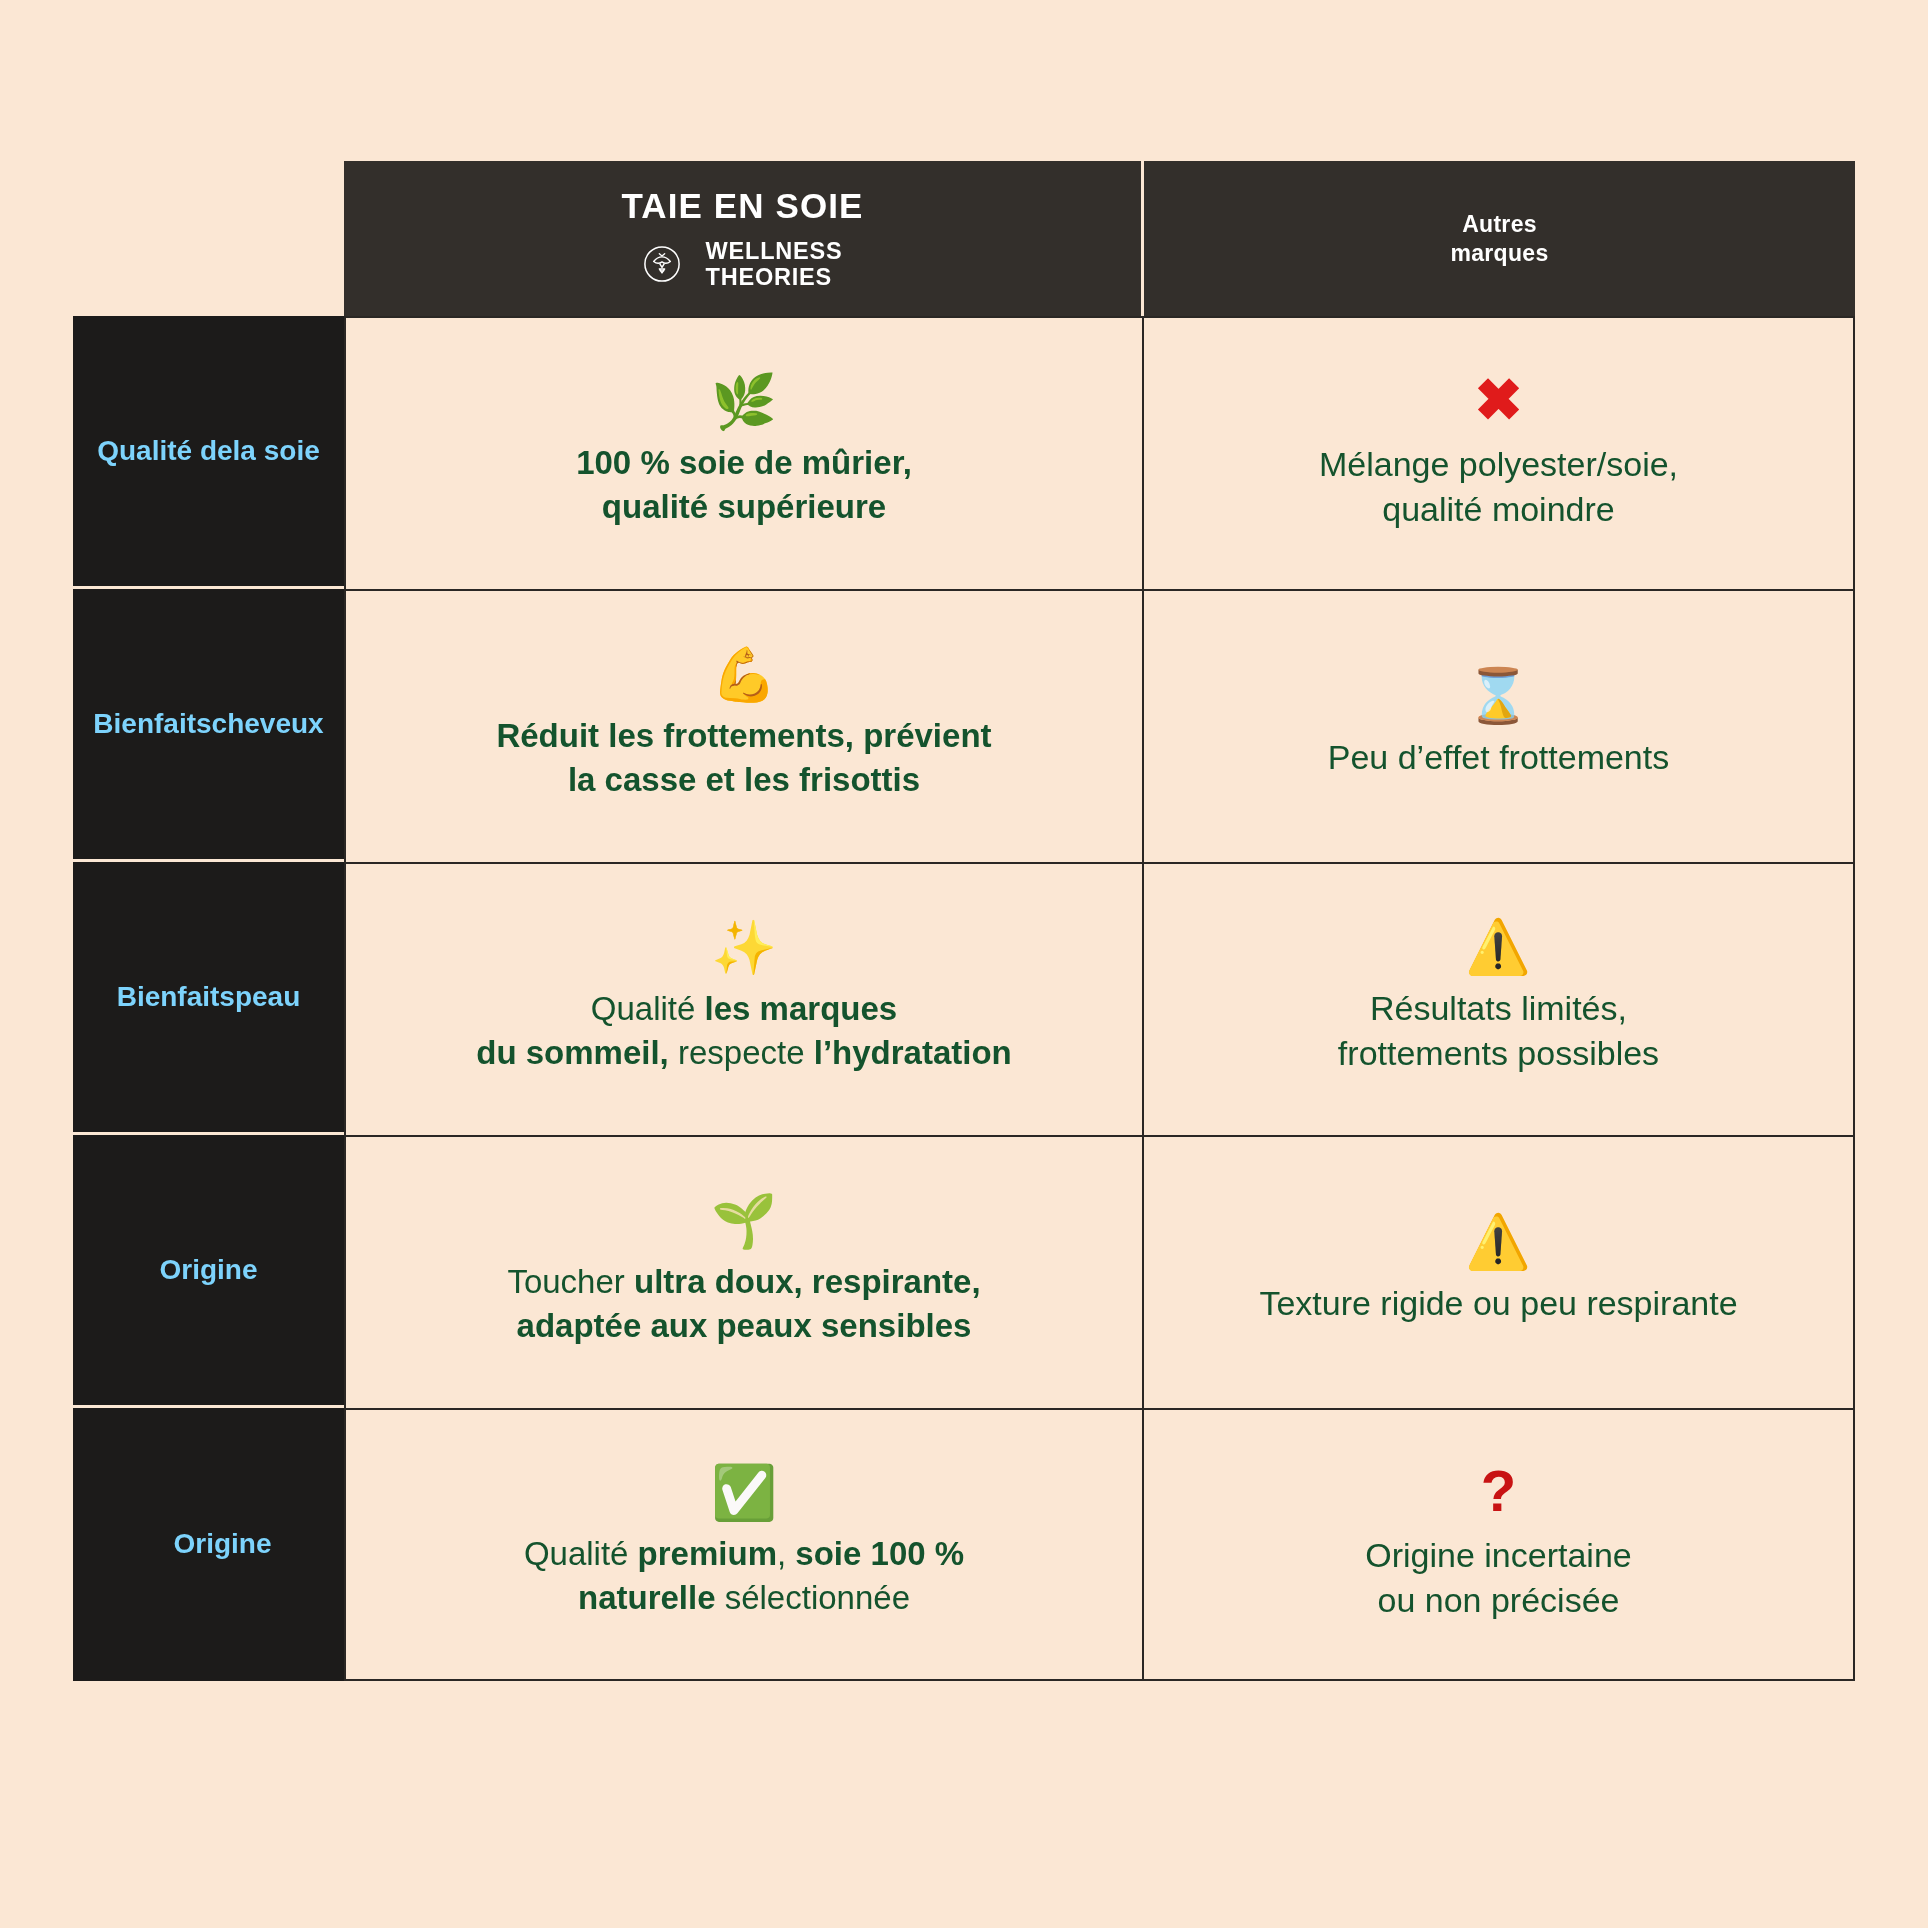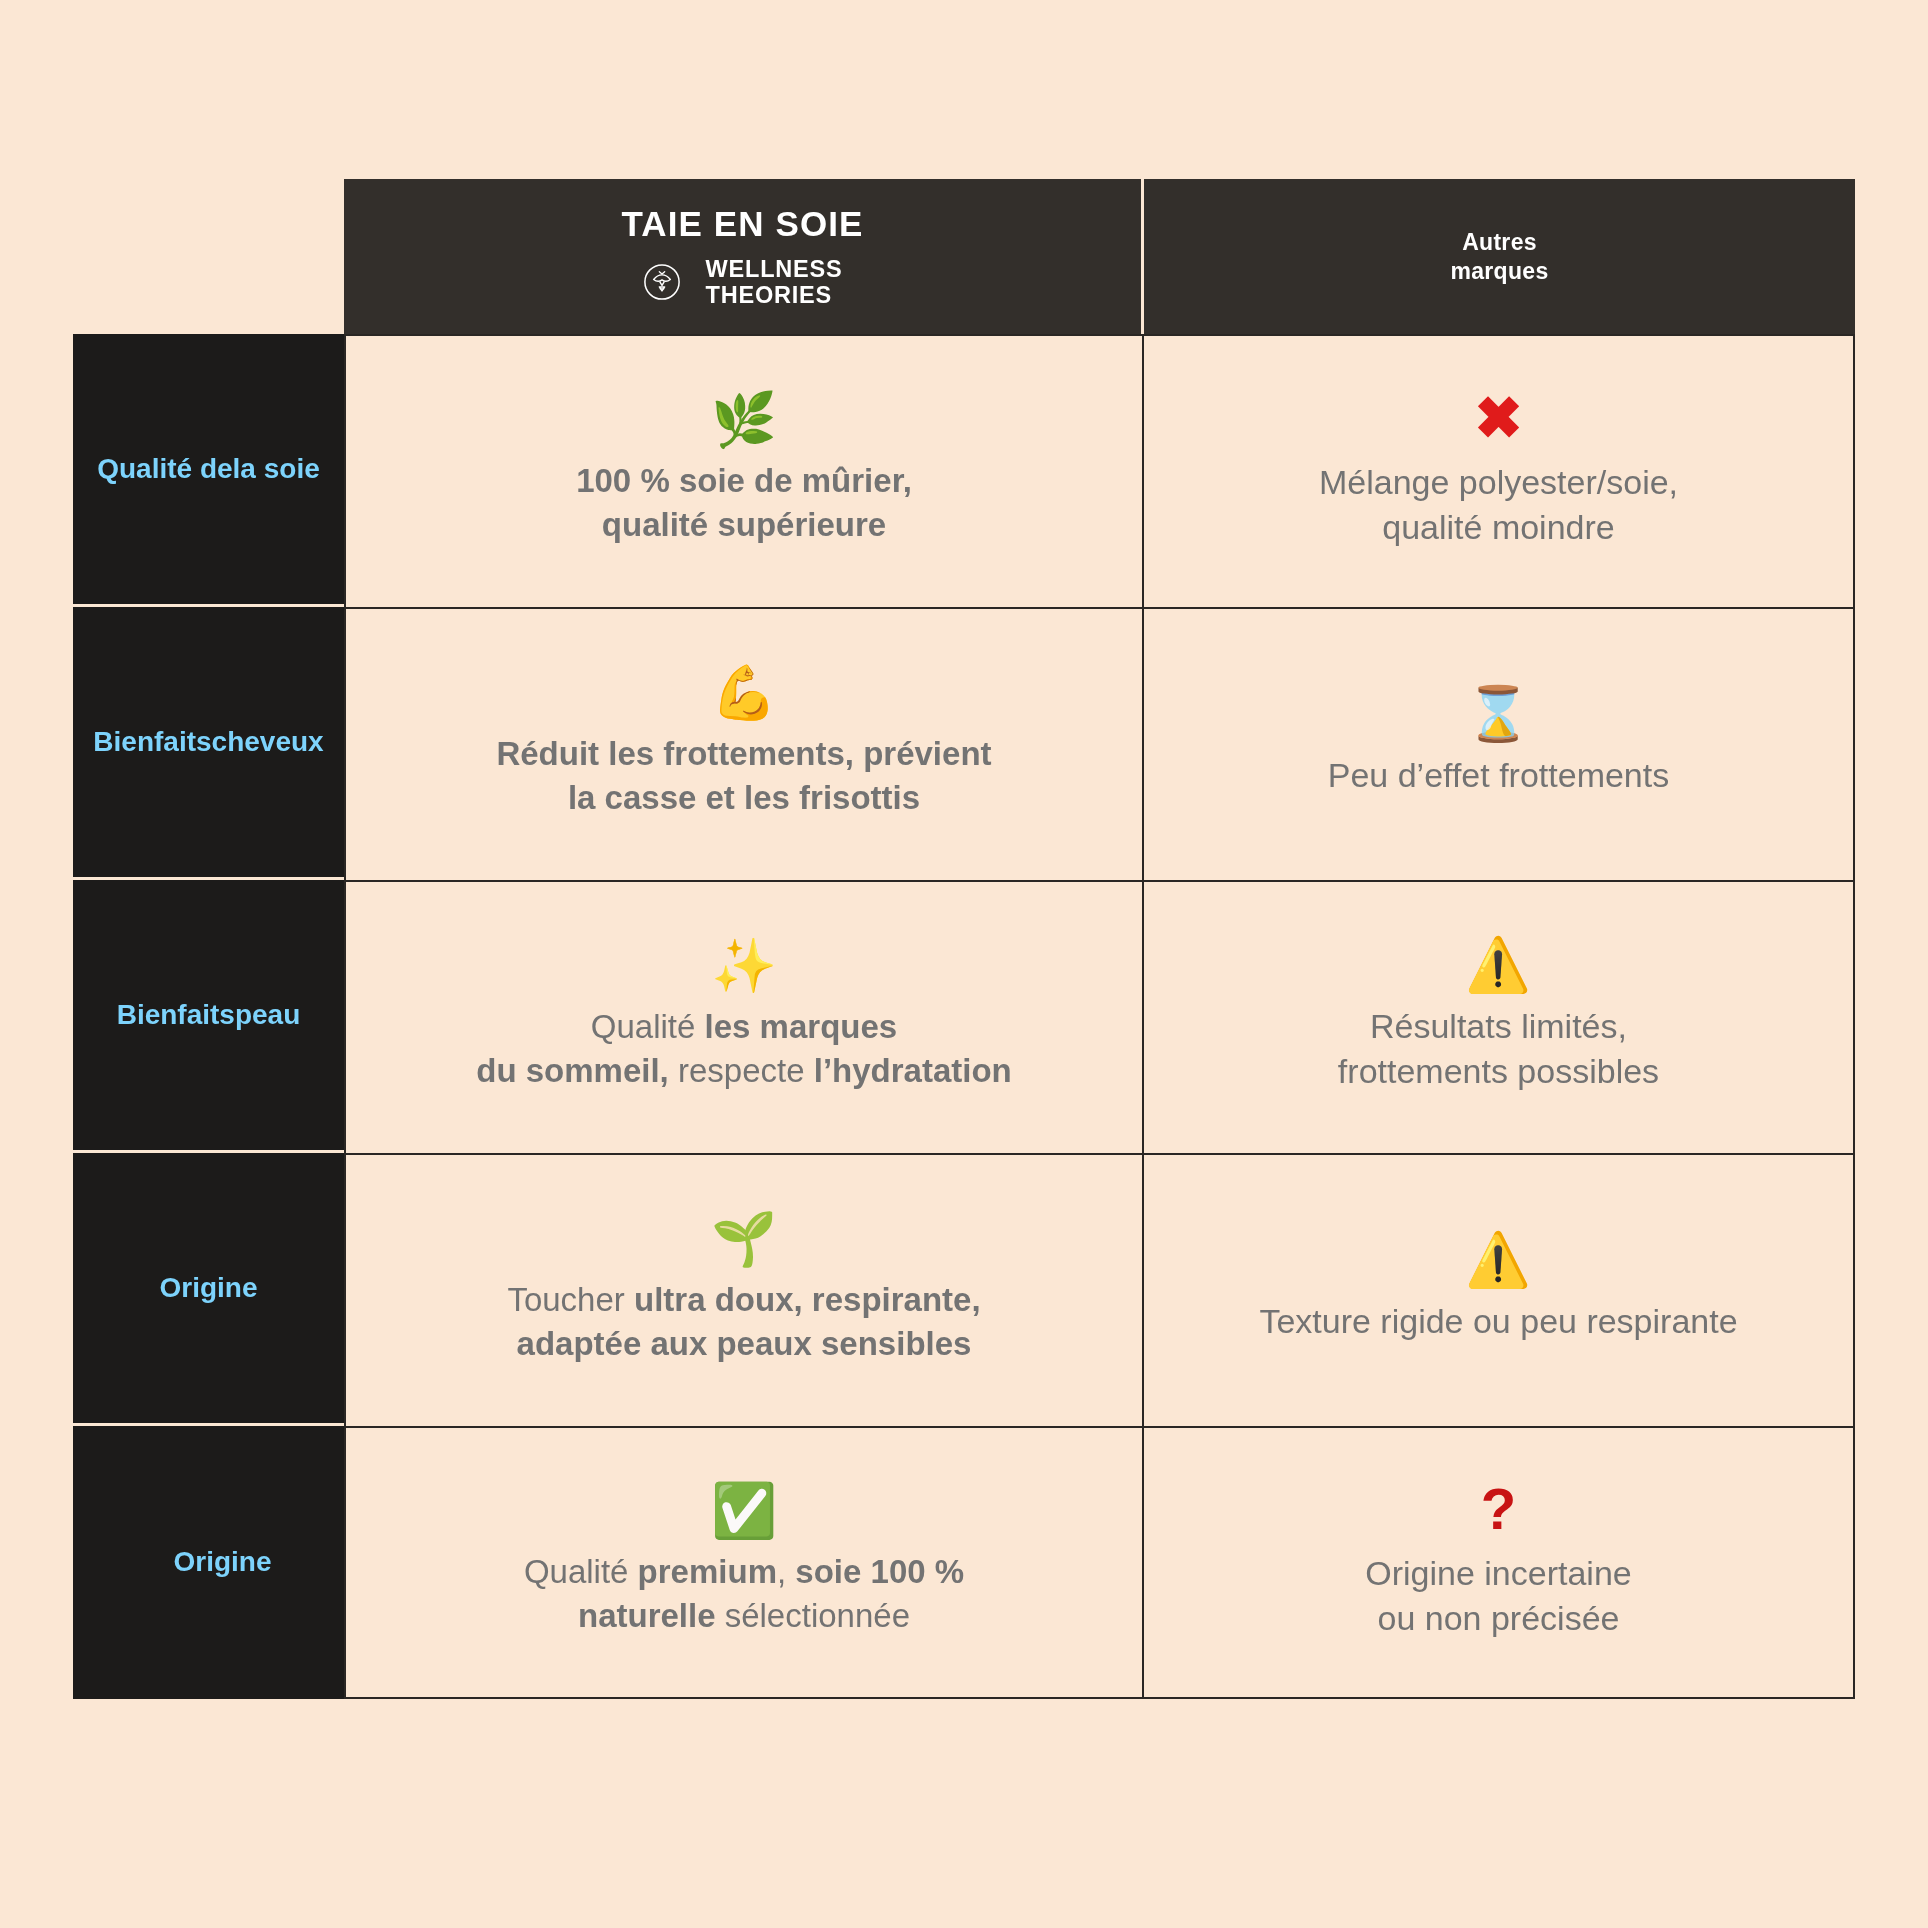--- a/index.html
+++ b/index.html
@@ -17,21 +17,21 @@
     position: relative;
     width: 1928px;
     height: 1928px;
     background: #fbe7d4;
   }
 
   
   .table-wrap {
     position: absolute;
     left: 73px;
-    top: 179px;
+    top: 161px;
     width: 1544px;
     height: 1535px;
   }
 
   .grid {
     display: grid;
     grid-template-columns: 271px 800px 711px;
     grid-template-rows: 155px 273px 273px 273px 273px 273px;
     width: 1782px;
   }
@@ -123,21 +123,21 @@
   .emoji {
     font-size: 53px;
     line-height: 1;
     margin-bottom: 13px;
     display: block;
   }
 
   .cell-text {
     font-size: 33px;
     line-height: 1.32;
-    color: #737373;
+    color: #14532d;
     max-width: 100%;
   }
   .cell-text.bold  { font-weight: bold; }
   .cell-text.plain { font-weight: normal; }
   .cell-text b     { font-weight: bold; text-align: right; }
 
   .cell-text.right-col { font-size: 34px; }
 
   
   .mark-x  { color: #e01b1b; font-size: 58px; font-weight: bold; line-height: 1; }

